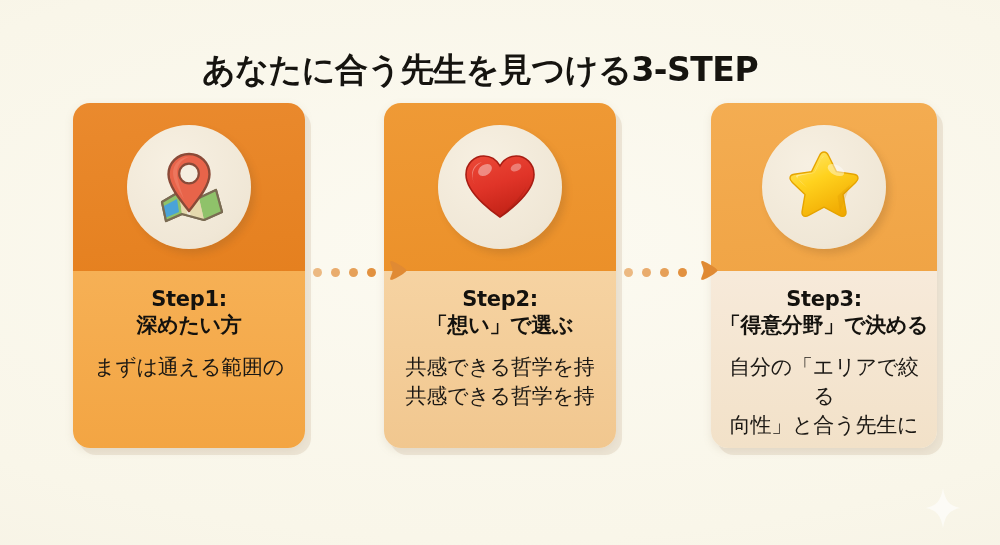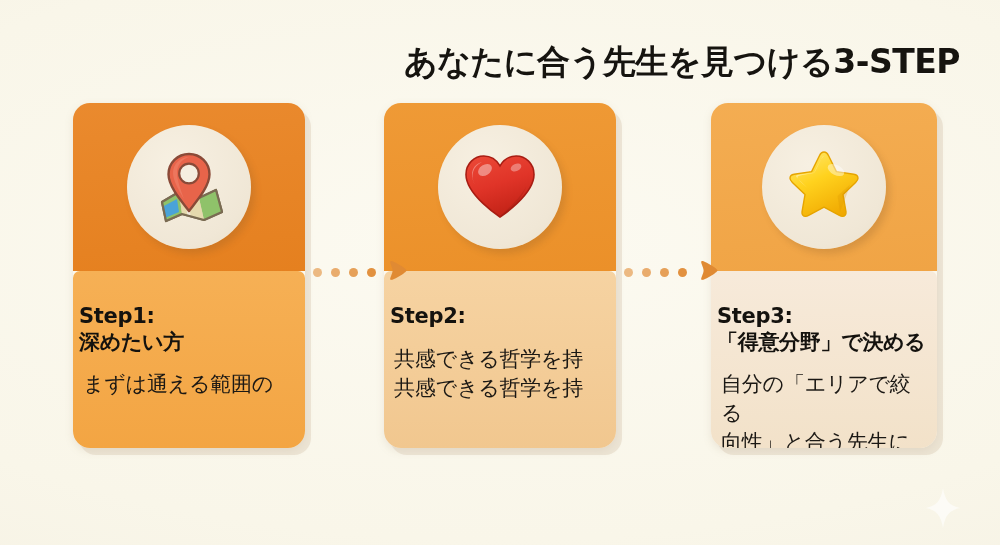--- a/index.html
+++ b/index.html
@@ -18,24 +18,24 @@
   #stage {
     position: absolute;
     inset: 0;
     background:
       radial-gradient(ellipse 120% 90% at 50% 45%, #fcfaf1 0%, #f9f6e9 60%, #f4f0e2 100%);
   }
 
   
   .title-wrap {
     position: absolute;
-    top: 18px;
+    top: 26px;
     left: 0;
     width: 960px;
-    text-align: right;
+    text-align: center;
   }
   .title {
     display: inline-block;
     font-size: 33px;
     font-weight: 700;
     letter-spacing: -0.5px;
     color: #16140f;
     font-family: "DejaVu Sans", "Liberation Sans", sans-serif;
     text-shadow: 0 1px 0 rgba(255,255,255,0.55);
     white-space: nowrap;
@@ -67,24 +67,23 @@
   .card.c3 { left: 695px; width: 226px; margin-left: 16px; }
 
   .card-top {
     height: 168px;
     position: relative;
     flex: none;
   }
   .card-body {
     flex: 1;
     position: relative;
-    padding-top: 33px;
+    padding-top: 16px;
     box-sizing: border-box;
-    text-align: left;
-    border-radius: 7px;
+    text-align: center;
   }
 
   
   .c1 .card-top { background: linear-gradient(175deg, #ea8a2e 0%, #e5801f 100%); }
   .c1 .card-body { background: linear-gradient(180deg, #f6b055 0%, #f3a543 100%); }
 
   .c2 .card-top { background: linear-gradient(175deg, #ef9a36 0%, #eb9029 100%); }
   .c2 .card-body { background: linear-gradient(180deg, #f6d3a2 0%, #f1c78f 100%); }
 
   .c3 .card-top { background: linear-gradient(175deg, #f4ad52 0%, #f0a445 100%); }
@@ -222,20 +221,21 @@
               <ellipse cx="27" cy="25" rx="7.5" ry="5.2" transform="rotate(-32 27 25)" fill="#ffffff" opacity="0.40"></ellipse>
               <ellipse cx="58" cy="22.5" rx="5.6" ry="3.6" transform="rotate(-24 58 22.5)" fill="#ffffff" opacity="0.34"></ellipse>
               <path d="M42 71 C50 64 62 53 68 42 C63 56 50 67 42 71 Z" fill="#8f1a11" opacity="0.25"></path>
             </svg>
           </span>
         </div>
       </div>
       <div class="card-body">
         <div class="step-head">
           <span>Step2:</span>
+          <span class="l2">「想い」で選ぶ</span>
         </div>
         <div class="step-desc">
           <span>共感できる哲学を持</span>
           <span class="l2">共感できる哲学を持</span>
         </div>
       </div>
     </div>
 
     <div class="card c3">
       <div class="card-top">

